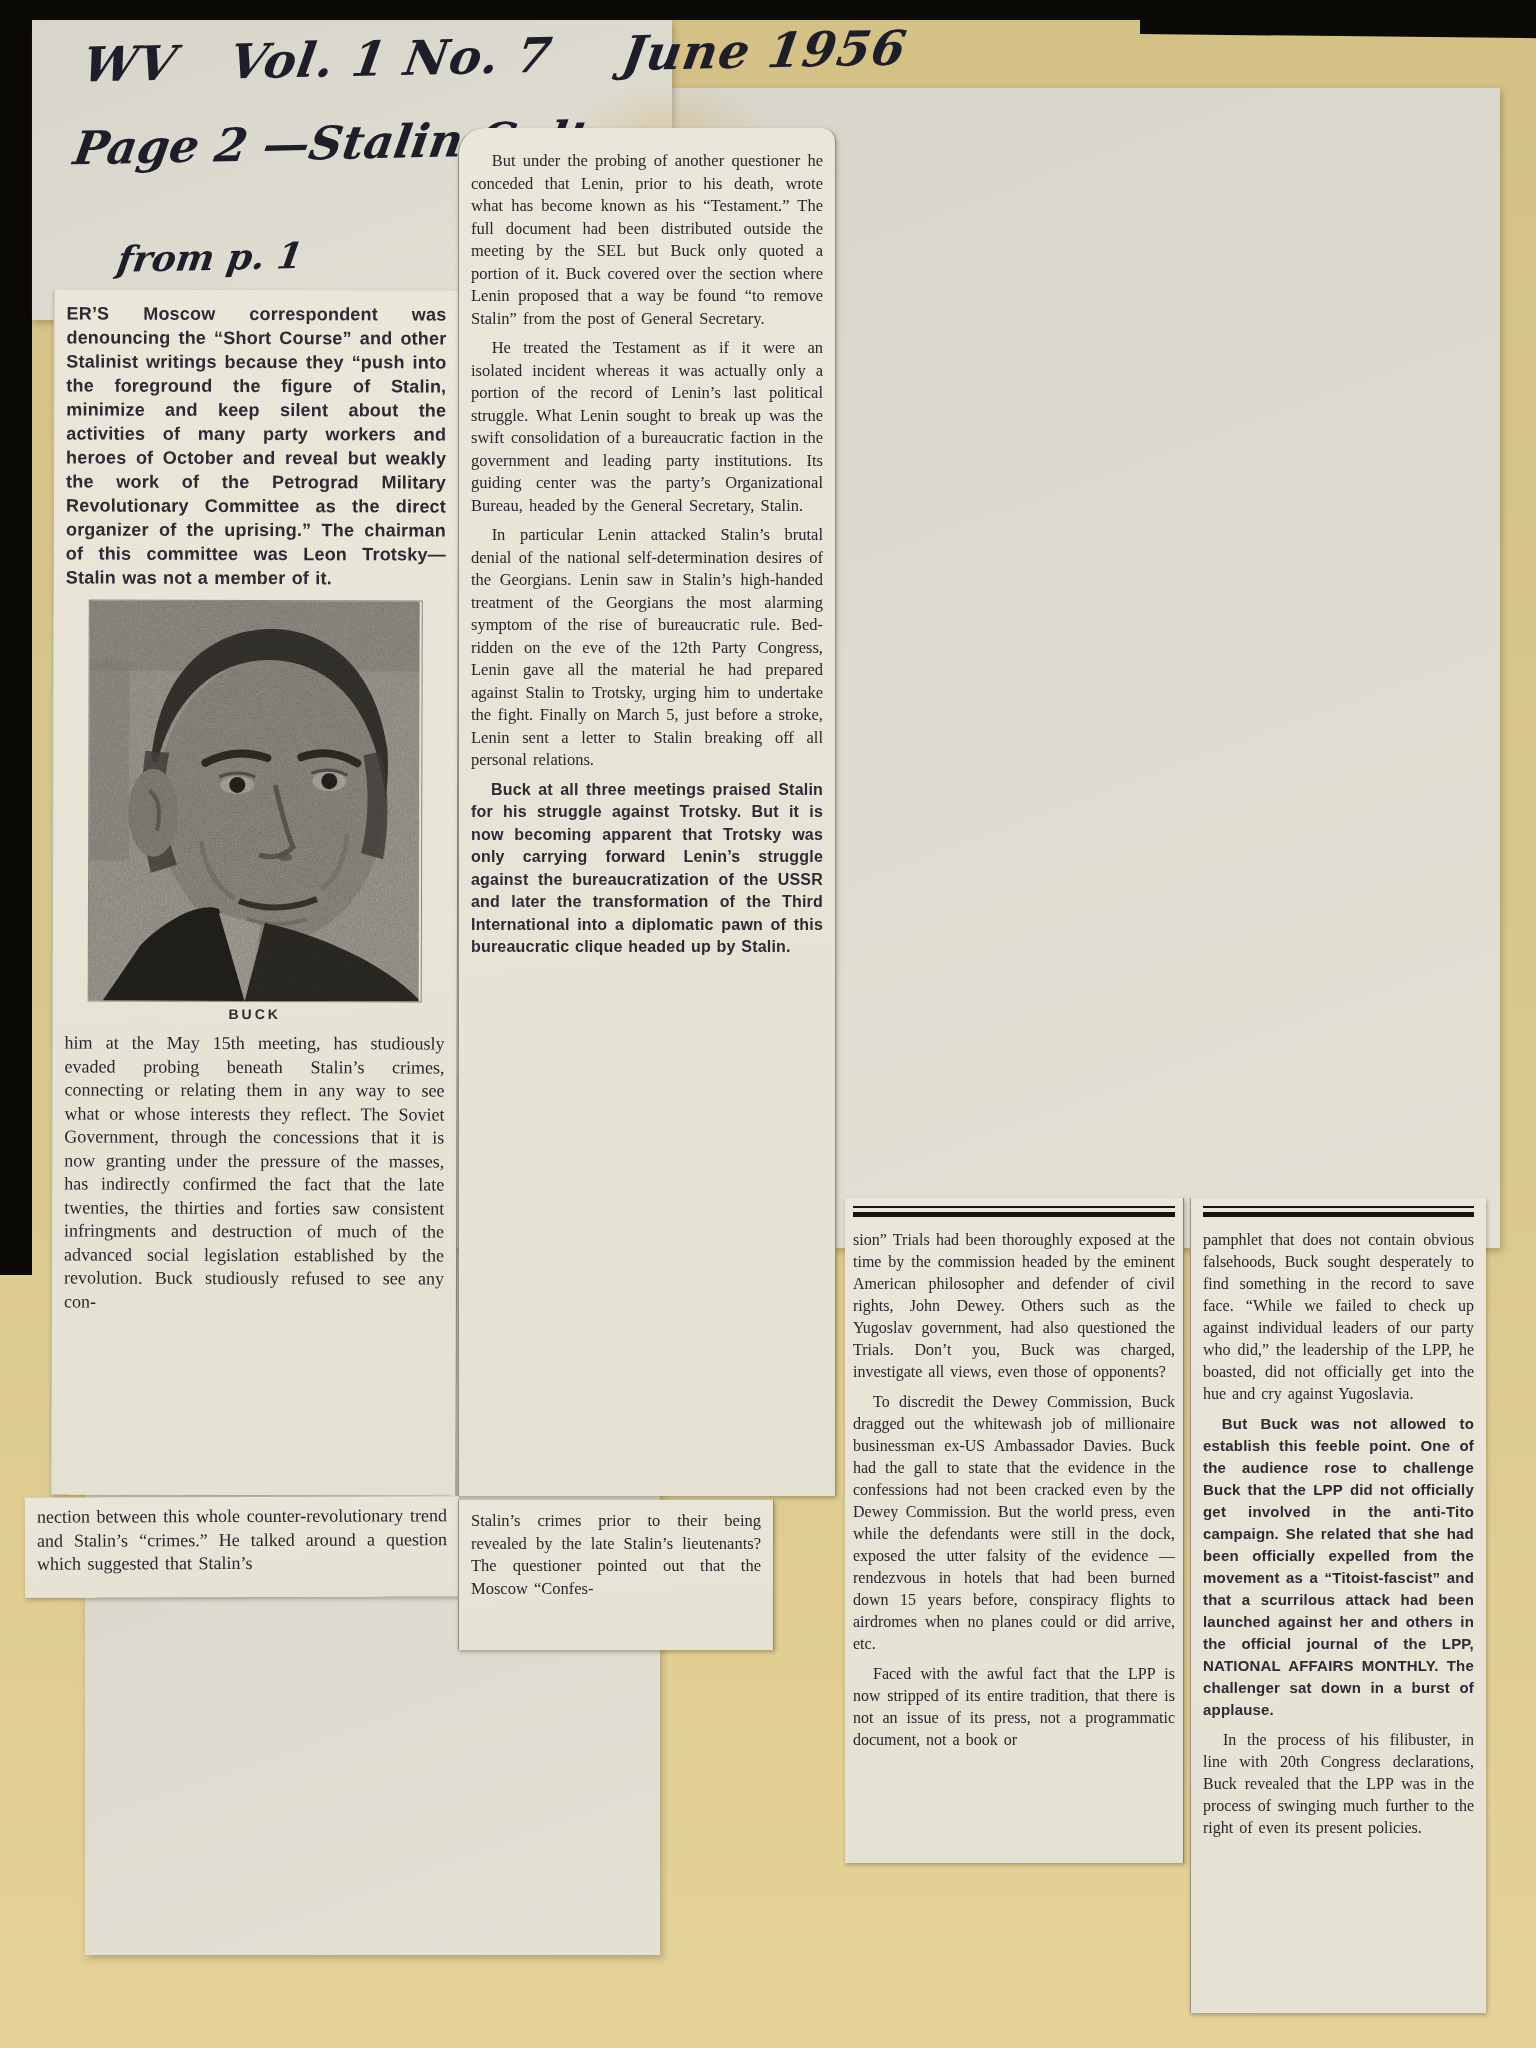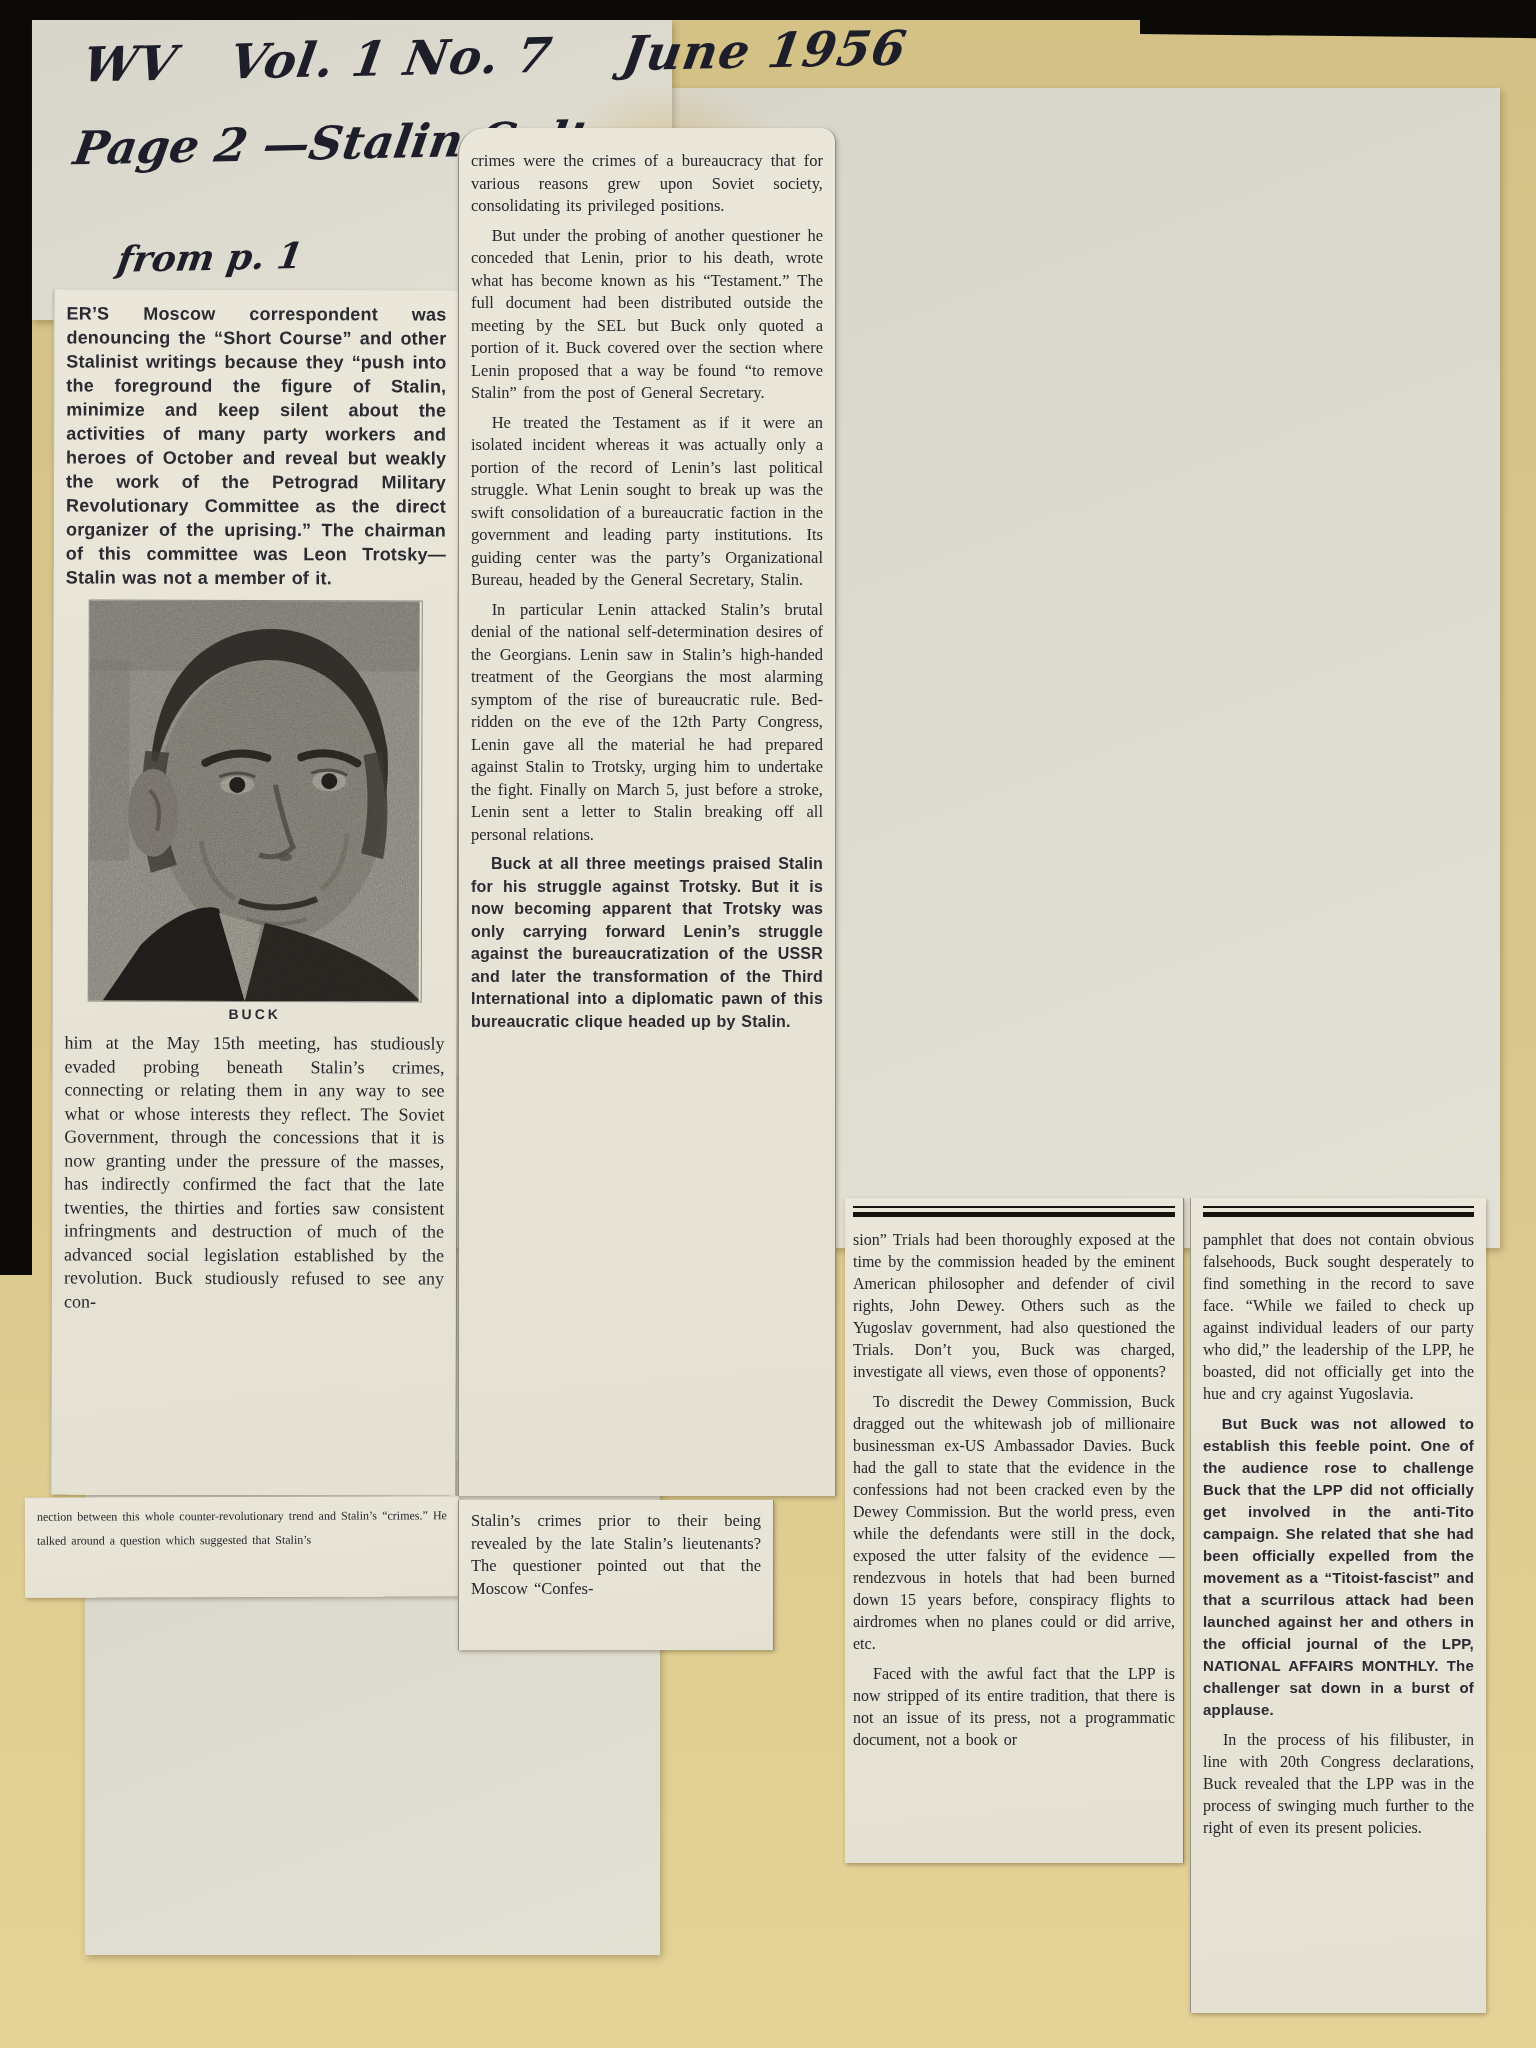--- a/index.html
+++ b/index.html
@@ -14,21 +14,21 @@
   .np{margin:0 0 8px 0;text-align:justify;font-family:"Liberation Serif",serif;
     font-size:17px;line-height:23.5px;word-spacing:2px;}
   .np.sans{font-family:Liberation Sans, sans-serif;font-weight:700;font-size:17px;
     line-height:24px;letter-spacing:.2px;color:#2b2b33;word-spacing:1px;}
   .np.ind{text-indent:1.25em;}
   .clip-left-top{left:52px;top:290px;width:406px;height:1205px;padding:12px 12px 6px 12px;
     border-right:1px solid rgba(55,52,45,.55);border-left:1px solid rgba(55,52,45,.25);transform:rotate(.15deg);}
   .clip-left-top .np{font-size:18px;}
   .clip-left-bottom{left:25px;top:1497px;width:434px;height:100px;padding:8px 12px;
     transform:rotate(-.2deg);}
-  .clip-left-bottom .np{font-size:12px;}
+  .clip-left-bottom .np{font-size:18px;}
   .clip-middle{left:458px;top:128px;width:378px;height:1368px;padding:22px 12px 6px 12px;
     border-left:1px solid rgba(55,52,45,.5);border-right:1px solid rgba(55,52,45,.5);
     border-top-left-radius:26px;border-top-right-radius:14px;}
   .clip-middle .np{font-size:16.5px;line-height:22.5px;margin-bottom:7px;}
   .clip-middle .np.sans{font-size:16px;line-height:22.5px;}
   .clip-middle-bottom{left:458px;top:1500px;width:316px;height:150px;padding:10px 12px;
     border-left:1px solid rgba(55,52,45,.5);border-right:1px solid rgba(55,52,45,.5);}
   .clip-middle-bottom .np{font-size:16.5px;line-height:22.5px;}
   .clip-right-a{left:845px;top:1198px;width:339px;height:665px;padding:6px 8px;
     border-right:1px solid rgba(55,52,45,.55);}
@@ -127,21 +127,20 @@
   </div>
 
   <div class="clip clip-left-bottom">
     <div>
         <p class="np">nection between this whole counter-revolutionary trend and Stalin’s “crimes.” He talked around a question which suggested that Stalin’s</p>
       </div>
   </div>
 
   <div class="clip clip-middle">
     <div>
-        <p class="np">crimes were the crimes of a bureaucracy that for various reasons grew upon Soviet society, consolidating its privileged positions.</p>
         <p class="np ind">But under the probing of another questioner he conceded that Lenin, prior to his death, wrote what has become known as his “Testament.” The full document had been distributed outside the meeting by the SEL but Buck only quoted a portion of it. Buck covered over the section where Lenin proposed that a way be found “to remove Stalin” from the post of General Secretary.</p>
         <p class="np ind">He treated the Testament as if it were an isolated incident whereas it was actually only a portion of the record of Lenin’s last political struggle. What Lenin sought to break up was the swift consolidation of a bureaucratic faction in the government and leading party institutions. Its guiding center was the party’s Organizational Bureau, headed by the General Secretary, Stalin.</p>
         <p class="np ind">In particular Lenin attacked Stalin’s brutal denial of the national self-determination desires of the Georgians. Lenin saw in Stalin’s high-handed treatment of the Georgians the most alarming symptom of the rise of bureaucratic rule. Bed-ridden on the eve of the 12th Party Congress, Lenin gave all the material he had prepared against Stalin to Trotsky, urging him to undertake the fight. Finally on March 5, just before a stroke, Lenin sent a letter to Stalin breaking off all personal relations.</p>
         <p class="np sans ind">Buck at all three meetings praised Stalin for his struggle against Trotsky. But it is now becoming apparent that Trotsky was only carrying forward Lenin’s struggle against the bureaucratization of the USSR and later the transformation of the Third International into a diplomatic pawn of this bureaucratic clique headed up by Stalin.</p>
       </div>
   </div>
   <div class="clip clip-middle-bottom">
     <div>
         <p class="np">Stalin’s crimes prior to their being revealed by the late Stalin’s lieutenants? The questioner pointed out that the Moscow “Confes-</p>
       </div>

